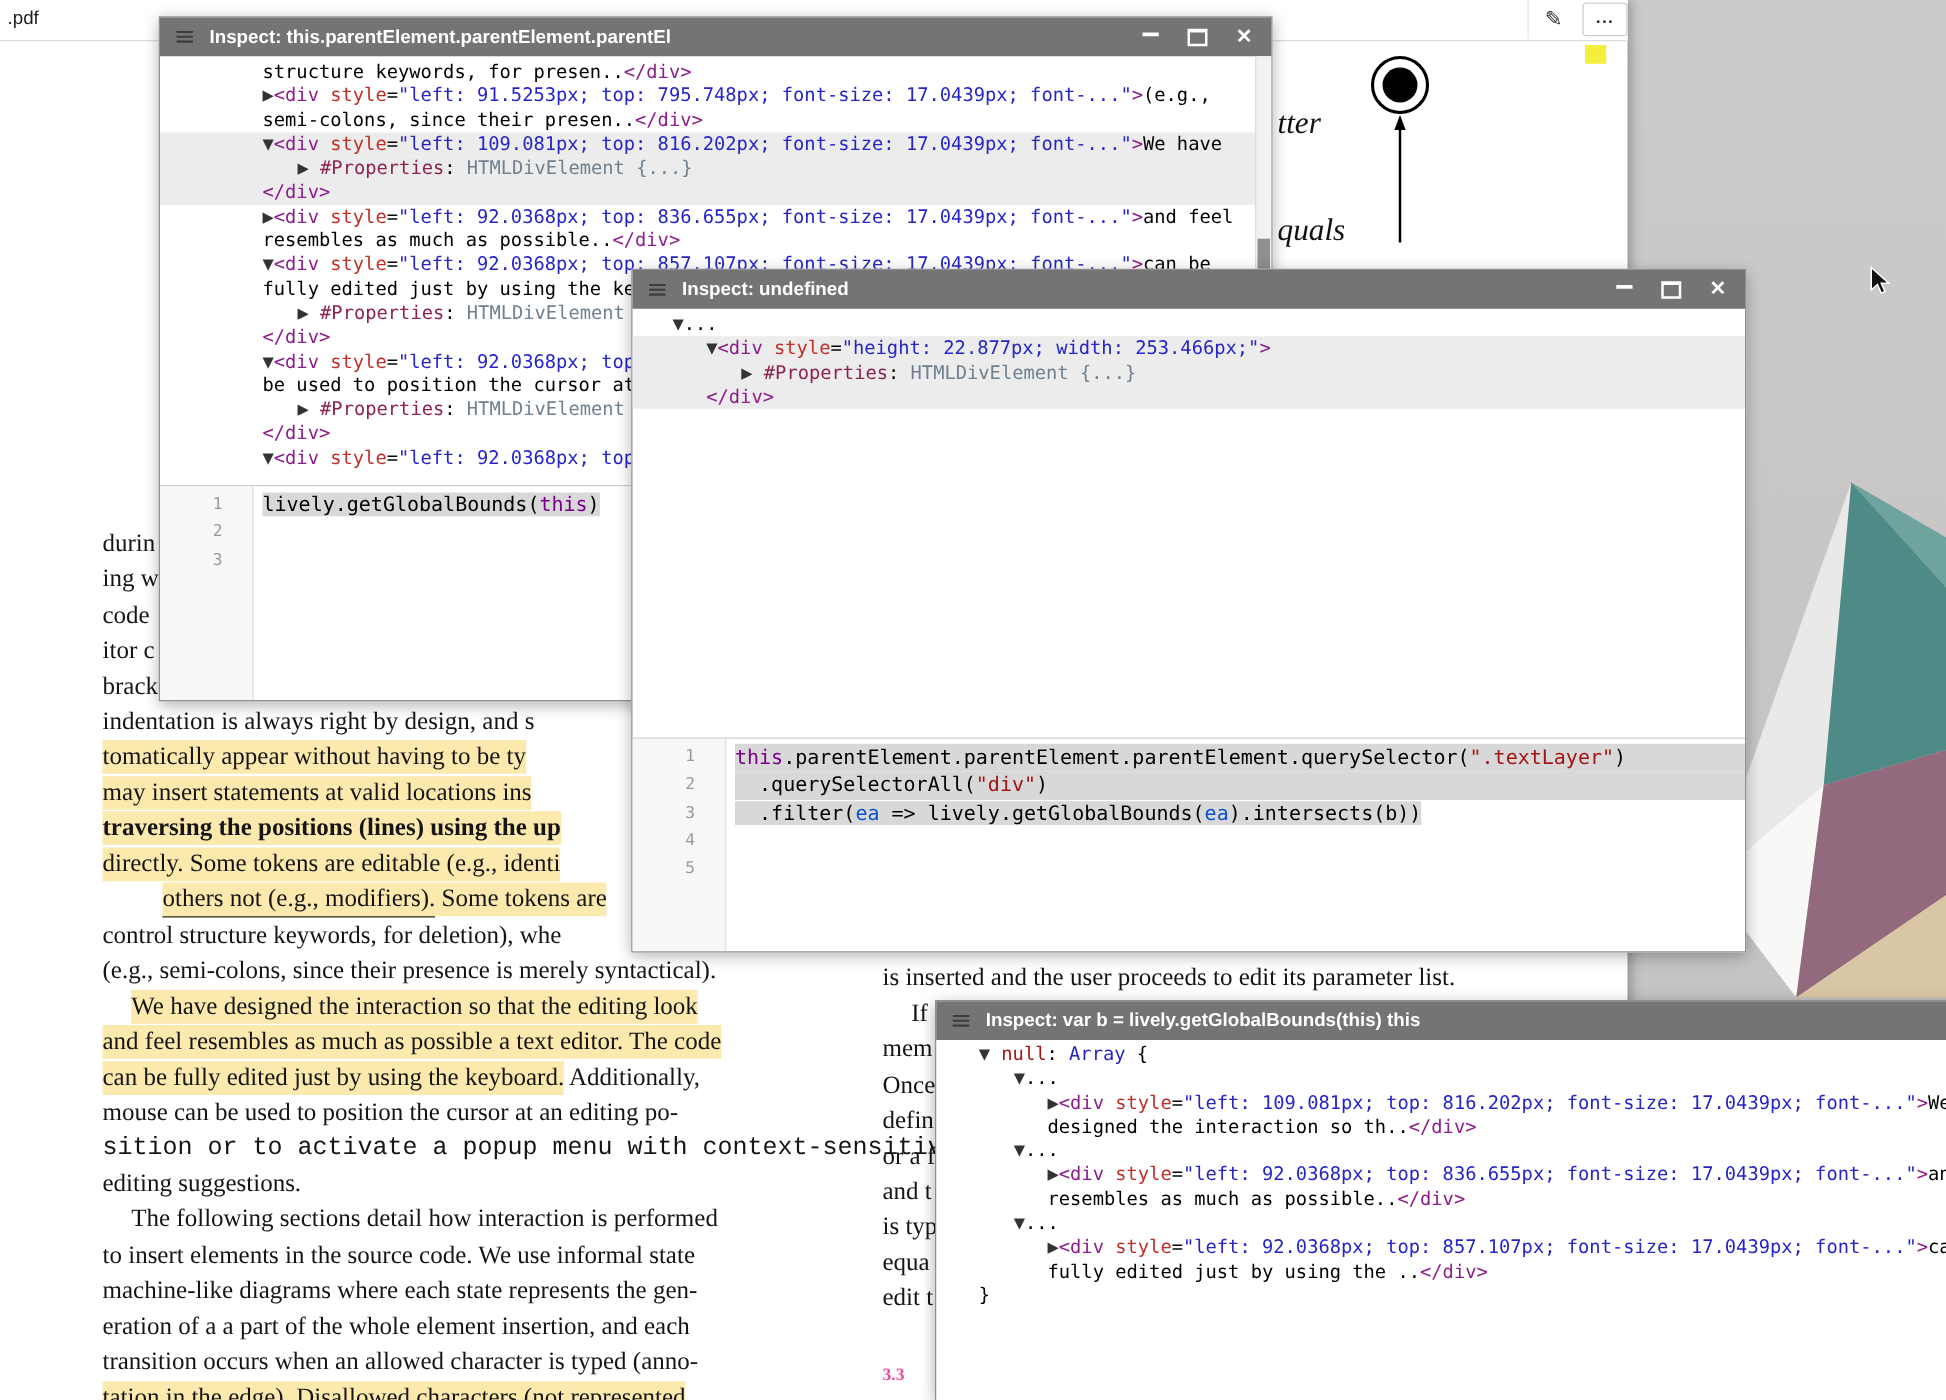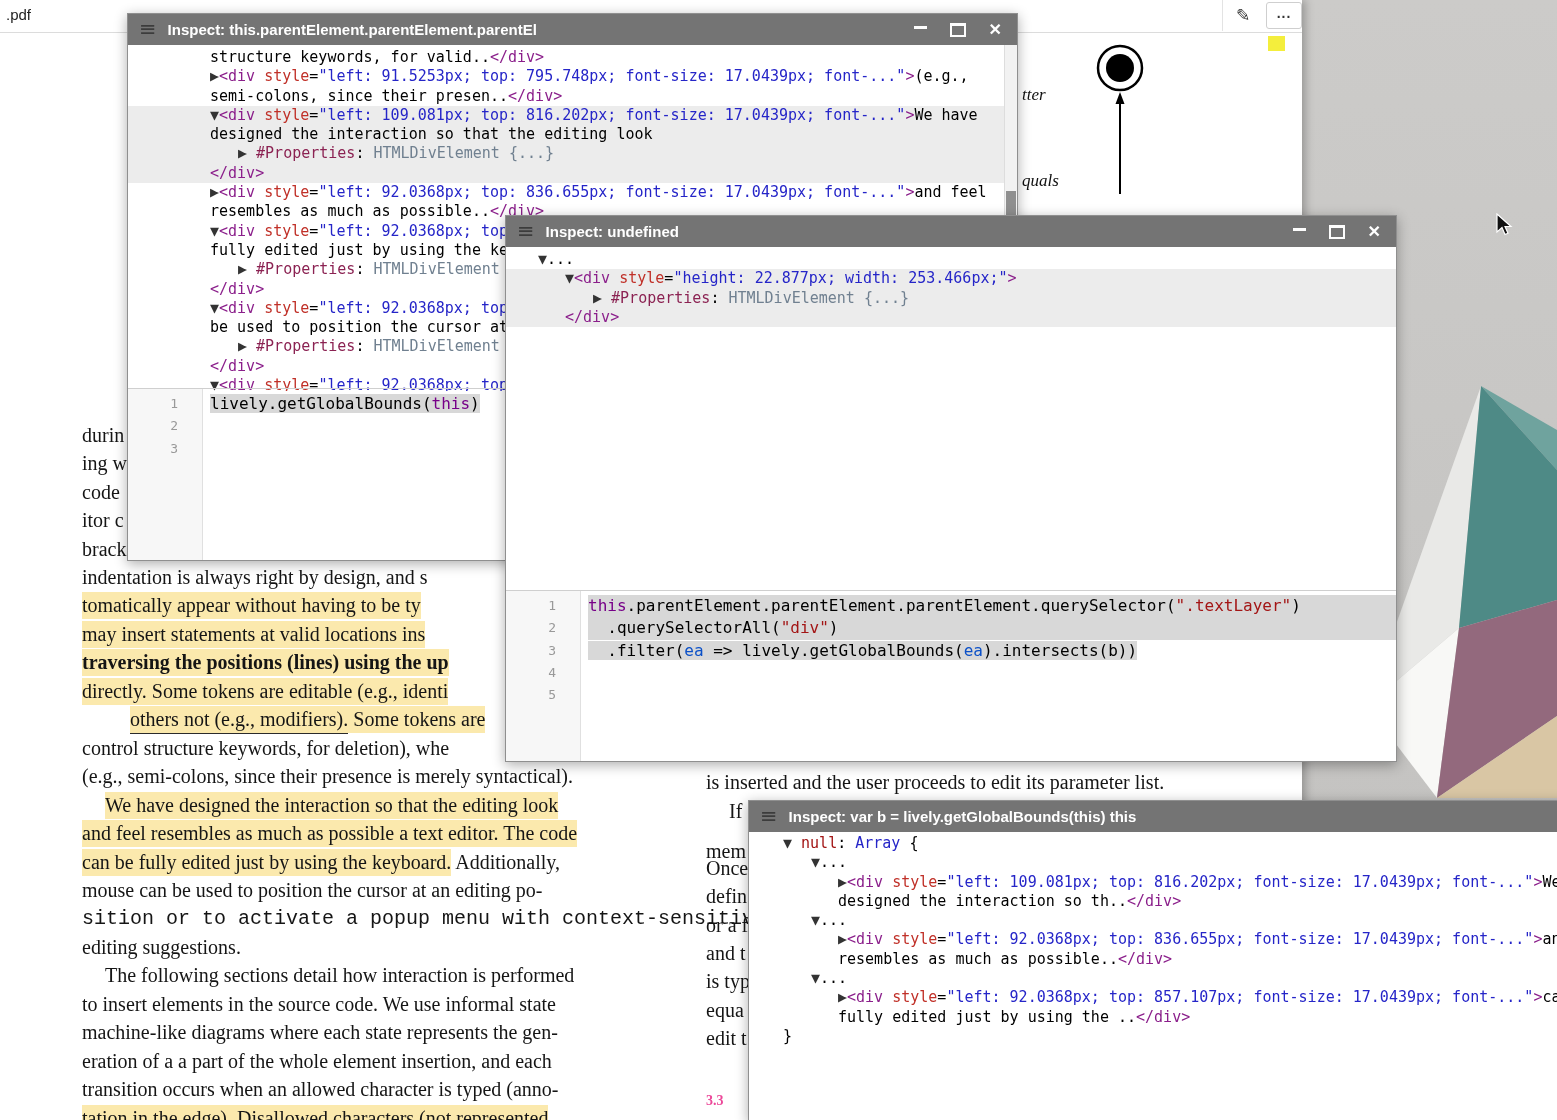--- a/index.html
+++ b/index.html
@@ -16,21 +16,21 @@
   
   .pdf-page{position:absolute;left:0;top:0;width:1302px;height:1120px;background:#fff;box-shadow:3px 0 9px rgba(0,0,0,.28);}
   .topbar{position:absolute;left:0;top:0;width:1302px;height:32px;background:#fff;border-bottom:1px solid #dcdcdc;}
   .tab{position:absolute;left:6px;top:6px;font-size:15px;color:#1d1d1d;white-space:pre;}
   .tb-sep{position:absolute;left:1222px;top:0;width:1px;height:31px;background:#e3e3e3;}
   .edit-btn{position:absolute;left:1228px;top:2px;width:30px;height:27px;border:none;background:transparent;font-size:17px;color:#333;padding:0;cursor:pointer;}
   .more-btn{position:absolute;left:1266px;top:2px;width:36px;height:27px;background:#fff;border:1px solid #cfcfcf;border-radius:3px;font-size:14px;font-weight:bold;color:#333;letter-spacing:1px;padding:0 0 6px 0;cursor:pointer;}
   .yellow-marker{position:absolute;left:1268px;top:36px;width:17px;height:15px;background:#f4ee3c;}
 
   .diagram{position:absolute;left:1040px;top:36px;width:170px;height:170px;}
-  .dg-label{position:absolute;font-family:"Liberation Serif",serif;font-style:italic;font-size:17px;color:#111;}
+  .dg-label{position:absolute;font-family:"Liberation Serif",serif;font-style:italic;font-size:25px;color:#111;}
   .dg1{left:1022px;top:85px;}
   .dg2{left:1022px;top:171px;}
 
   .pdf-col{position:absolute;top:0;height:0;}
   .col-left,.col-left-frag{left:82px;}
   .col-right,.col-right-frag{left:706px;}
   .pdf-line{position:absolute;left:0;white-space:pre;font-family:"Liberation Serif",serif;font-size:20px;color:#151515;}
   .pdf-hl{background:var(--highlight,#fbe9ad);padding:2px 0 3px 0;}
   .pdf-u{border-bottom:1.6px solid #2b2b2b;margin-left:48px;}
   .section-num{position:absolute;left:706px;top:1093px;font-family:"Liberation Serif",serif;font-weight:bold;font-size:14px;color:#ec4899;}
@@ -141,21 +141,21 @@
         <div class="pdf-line" style="top: 1021.2px;"><span class="">machine-like diagrams where each state represents the gen-</span></div>
         <div class="pdf-line" style="top: 1049.65px;"><span class="">eration of a a part of the whole element insertion, and each</span></div>
         <div class="pdf-line" style="top: 1078.1px;"><span class="">transition occurs when an allowed character is typed (anno-</span></div>
         <div class="pdf-line" style="top: 1106.55px;"><span class="pdf-hl">tation in the edge). Disallowed characters (not represented</span></div>
       </div>
     <div class="pdf-col col-right">
         <div class="pdf-line" style="top: 771px;"><span class="">is inserted and the user proceeds to edit its parameter list.</span></div>
       </div>
     <div class="pdf-col col-right-frag">
         <div class="pdf-line" style="top: 800px; padding-left: 23px;"><span class="">If s</span></div>
-        <div class="pdf-line" style="top: 828.4px; margin-top: 12px;"><span class="">mem</span></div>
+        <div class="pdf-line" style="top: 828.4px;"><span class="">mem</span></div>
         <div class="pdf-line" style="top: 856.8px;"><span class="">Once</span></div>
         <div class="pdf-line" style="top: 885.2px;"><span class="">defin</span></div>
         <div class="pdf-line" style="top: 913.6px;"><span class="">or a f</span></div>
         <div class="pdf-line" style="top: 942px;"><span class="">and t</span></div>
         <div class="pdf-line" style="top: 970.4px;"><span class="">is typ</span></div>
         <div class="pdf-line" style="top: 998.8px;"><span class="">equa</span></div>
         <div class="pdf-line" style="top: 1027.2px;"><span class="">edit t</span></div>
       </div>
     <div class="section-num">3.3</div>
   </div>
@@ -164,25 +164,24 @@
     <header class="titlebar">
       <span class="burger">≡</span>
       <span class="wtitle">Inspect: this.parentElement.parentElement.parentEl</span>
       <span class="controls">
         <span class="btn-min"></span>
         <span class="btn-max"></span>
         <span class="btn-close">✕</span>
       </span>
     </header>
     <div class="tree">
-        <div class="t-line" style="padding-left: 82px;"><span class="c-p">structure keywords, for valid..</span><span class="c-tag">&lt;/div&gt;</span></div>
+        <div class="t-line" style="padding-left: 82px;"><span class="c-p">structure keywords, for presen..</span><span class="c-tag">&lt;/div&gt;</span></div>
         <div class="t-line" style="padding-left: 82px;"><span class="c-ar">▶</span><span class="c-tag">&lt;div</span><span class="c-attr"> style</span><span class="c-p">=</span><span class="c-val">"left: 91.5253px; top: 795.748px; font-size: 17.0439px; font-..."</span><span class="c-tag">&gt;</span><span class="c-p">(e.g.,</span></div>
         <div class="t-line" style="padding-left: 82px;"><span class="c-p">semi-colons, since their presen..</span><span class="c-tag">&lt;/div&gt;</span></div>
         <div class="t-line hl" style="padding-left: 82px;"><span class="c-ar">▼</span><span class="c-tag">&lt;div</span><span class="c-attr"> style</span><span class="c-p">=</span><span class="c-val">"left: 109.081px; top: 816.202px; font-size: 17.0439px; font-..."</span><span class="c-tag">&gt;</span><span class="c-p">We have</span></div>
-        <div class="t-line hl" style="padding-left: 82px;"><span class="c-p">designed the interaction so that the editing look</span></div>
         <div class="t-line hl" style="padding-left: 110px;"><span class="c-ar">▶ </span><span class="c-prop">#Properties</span><span class="c-p">: </span><span class="c-cls">HTMLDivElement {...}</span></div>
         <div class="t-line hl" style="padding-left: 82px;"><span class="c-tag">&lt;/div&gt;</span></div>
         <div class="t-line" style="padding-left: 82px;"><span class="c-ar">▶</span><span class="c-tag">&lt;div</span><span class="c-attr"> style</span><span class="c-p">=</span><span class="c-val">"left: 92.0368px; top: 836.655px; font-size: 17.0439px; font-..."</span><span class="c-tag">&gt;</span><span class="c-p">and feel</span></div>
         <div class="t-line" style="padding-left: 82px;"><span class="c-p">resembles as much as possible..</span><span class="c-tag">&lt;/div&gt;</span></div>
         <div class="t-line" style="padding-left: 82px;"><span class="c-ar">▼</span><span class="c-tag">&lt;div</span><span class="c-attr"> style</span><span class="c-p">=</span><span class="c-val">"left: 92.0368px; top: 857.107px; font-size: 17.0439px; font-..."</span><span class="c-tag">&gt;</span><span class="c-p">can be</span></div>
         <div class="t-line" style="padding-left: 82px;"><span class="c-p">fully edited just by using the keyboard. Additionally,</span></div>
         <div class="t-line" style="padding-left: 110px;"><span class="c-ar">▶ </span><span class="c-prop">#Properties</span><span class="c-p">: </span><span class="c-cls">HTMLDivElement {...}</span></div>
         <div class="t-line" style="padding-left: 82px;"><span class="c-tag">&lt;/div&gt;</span></div>
         <div class="t-line" style="padding-left: 82px;"><span class="c-ar">▼</span><span class="c-tag">&lt;div</span><span class="c-attr"> style</span><span class="c-p">=</span><span class="c-val">"left: 92.0368px; top: 877.56px; font-size: 17.0439px; font-..."</span><span class="c-tag">&gt;</span><span class="c-p">mouse can</span></div>
         <div class="t-line" style="padding-left: 82px;"><span class="c-p">be used to position the cursor at an editing po-</span></div>

